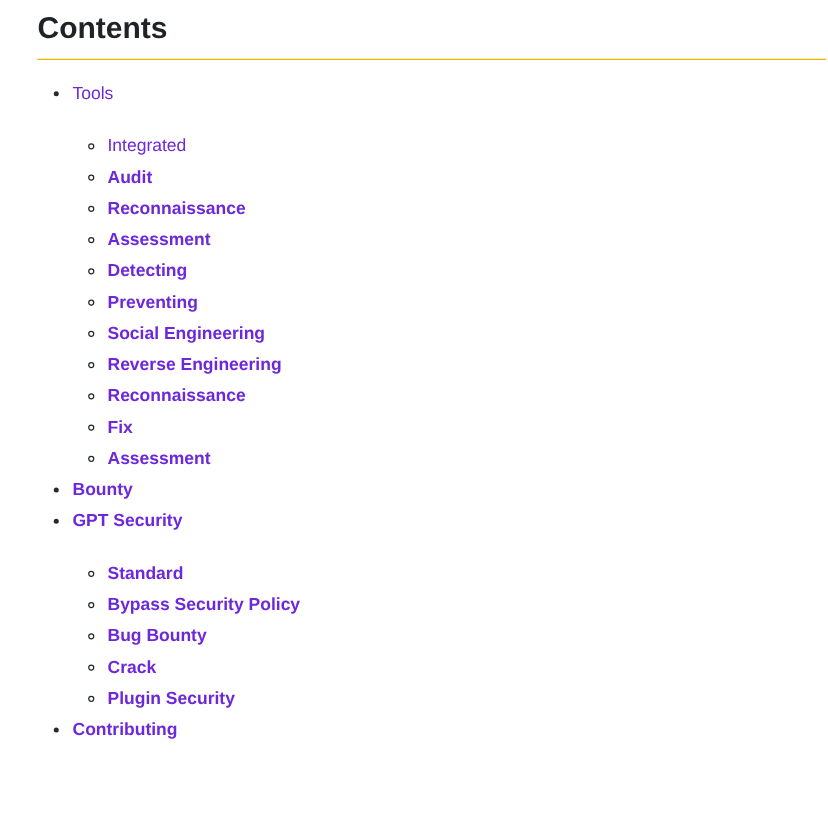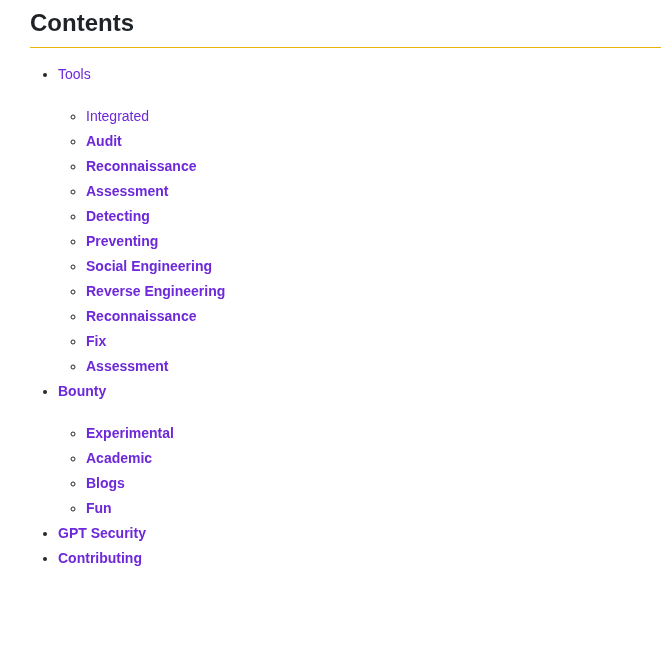--- a/index.html
+++ b/index.html
@@ -68,22 +68,23 @@
           <li><a href="#">Reconnaissance</a></li>
           <li><a href="#">Assessment</a></li>
           <li><a href="#">Detecting</a></li>
           <li><a href="#">Preventing</a></li>
           <li><a href="#">Social Engineering</a></li>
           <li><a href="#">Reverse Engineering</a></li>
           <li><a href="#">Reconnaissance</a></li>
           <li><a href="#">Fix</a></li>
           <li><a href="#">Assessment</a></li>
         </ul></li>
-      <li><a href="#">Bounty</a><ul>
-          <li><a href="#">Experimental</a></li>
-          <li><a href="#">Academic</a></li>
-          <li><a href="#">Blogs</a></li>
-          <li><a href="#">Fun</a></li>
+      <li><a href="#">Bounty</a></li>
+      <li><a href="#">GPT Security</a><ul>
+          <li><a href="#">Standard</a></li>
+          <li><a href="#">Bypass Security Policy</a></li>
+          <li><a href="#">Bug Bounty</a></li>
+          <li><a href="#">Crack</a></li>
+          <li><a href="#">Plugin Security</a></li>
         </ul></li>
-      <li><a href="#">GPT Security</a></li>
       <li><a href="#">Contributing</a></li>
     </ul>
 </div>
 
 </body></html>

